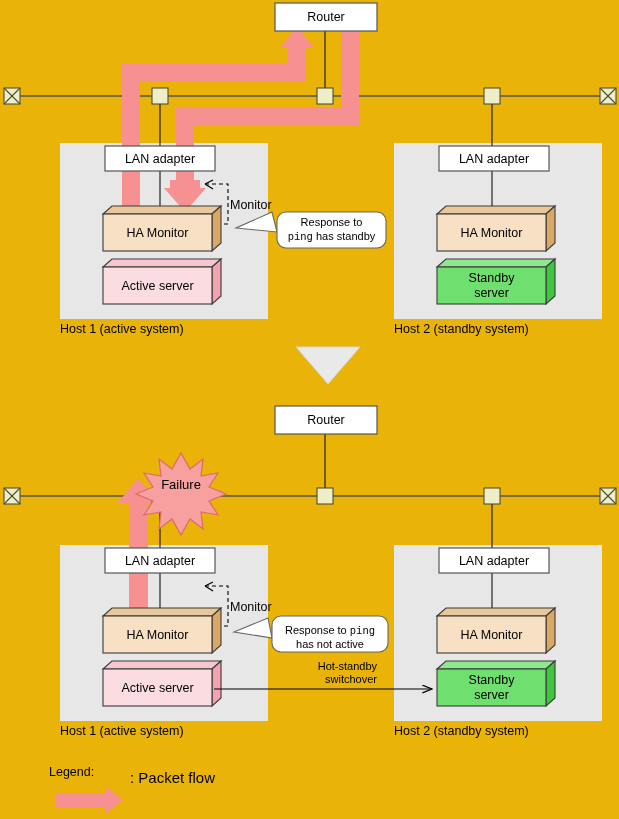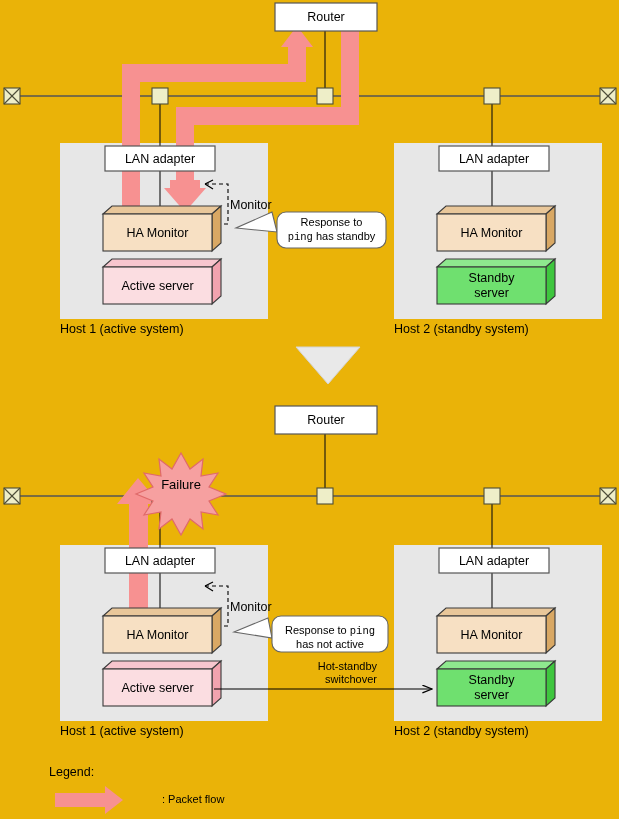--- a/index.html
+++ b/index.html
@@ -309,15 +309,15 @@
     <div>Hot-standby</div>
     <div>switchover</div>
   </div>
 
   <div style="position:absolute;left:60px;top:724px;font-size:12.5px;">Host 1 (active system)</div>
 
   <div style="position:absolute;left:394px;top:724px;font-size:12.5px;">Host 2 (standby system)</div>
 
   <div style="position:absolute;left:33px;top:765px;font-size:12.5px;margin-left:16px;">Legend:</div>
 
-  <div style="position:absolute;left:130px;top:793px;font-size:11px;margin-left:32px;">: Packet flow</div>
+  <div style="position:absolute;left:130px;top:769px;font-size:15px;">: Packet flow</div>
 
 </div>
 
 </body></html>

